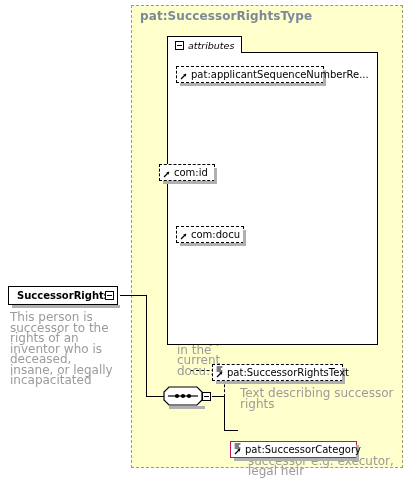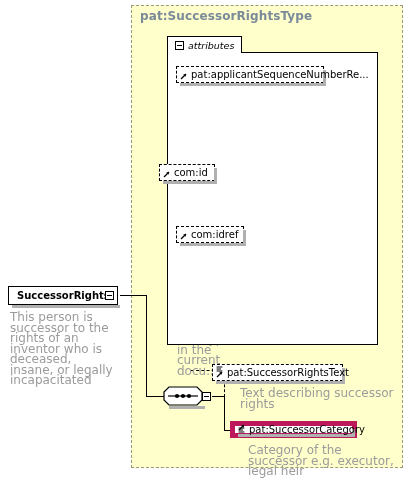--- a/index.html
+++ b/index.html
@@ -98,21 +98,21 @@
     box-sizing: border-box;
     background: #ffffff;
     display: flex;
     align-items: center;
     height: 17px;
     padding-left: 14px;
     padding-right: 5px;
     z-index: 5;
   }
   .node.dashed { border: 1px dashed #000000; }
-  .node.solid  { border: 5px solid #be185d; }
+  .node.solid  { border: 1px solid #be185d; margin-top: 20px; }
   .node .nlabel {
     font-size: 10px;
     font-weight: normal;
     color: #000;
     white-space: nowrap;
     line-height: 1;
   }
   
   .node::after {
     content: "";
@@ -271,21 +271,21 @@
   <span class="nlabel">com:id</span>
 </div>
 <div class="desc" style="left:177px; top:155px; width:44px;">Unique identifier global to the entire document</div>
 
 <div class="node dashed" style="left:176px; top:226px; width:68px;">
   <span class="shadow-r"></span>
   <svg class="arrow-ic" viewBox="0 0 7 7">
     <path d="M1 6 L6 1" stroke="#000" stroke-width="1.2" fill="none"></path>
     <path d="M6 1 L3.2 1.4 L5.6 3.8 Z" fill="#000"></path>
   </svg>
-  <span class="nlabel">com:idref</span>
+  <span class="nlabel">com:docu</span>
 </div>
 <div class="desc" style="left:177px; top:250px; width:60px;">It is a reference to single identifier that is defined using the xsd:ID datatype in the current docu...</div>
 
 <div id="root-node">
   <span class="nlabel">SuccessorRights</span>
   <span class="pm" id="root-pm"></span>
 </div>
 <div class="desc" style="left:10px; top:312px; width:108px;">This person is successor to the rights of an inventor who is deceased, insane, or legally incapacitated</div>
 
 <div id="seq-wrap">

